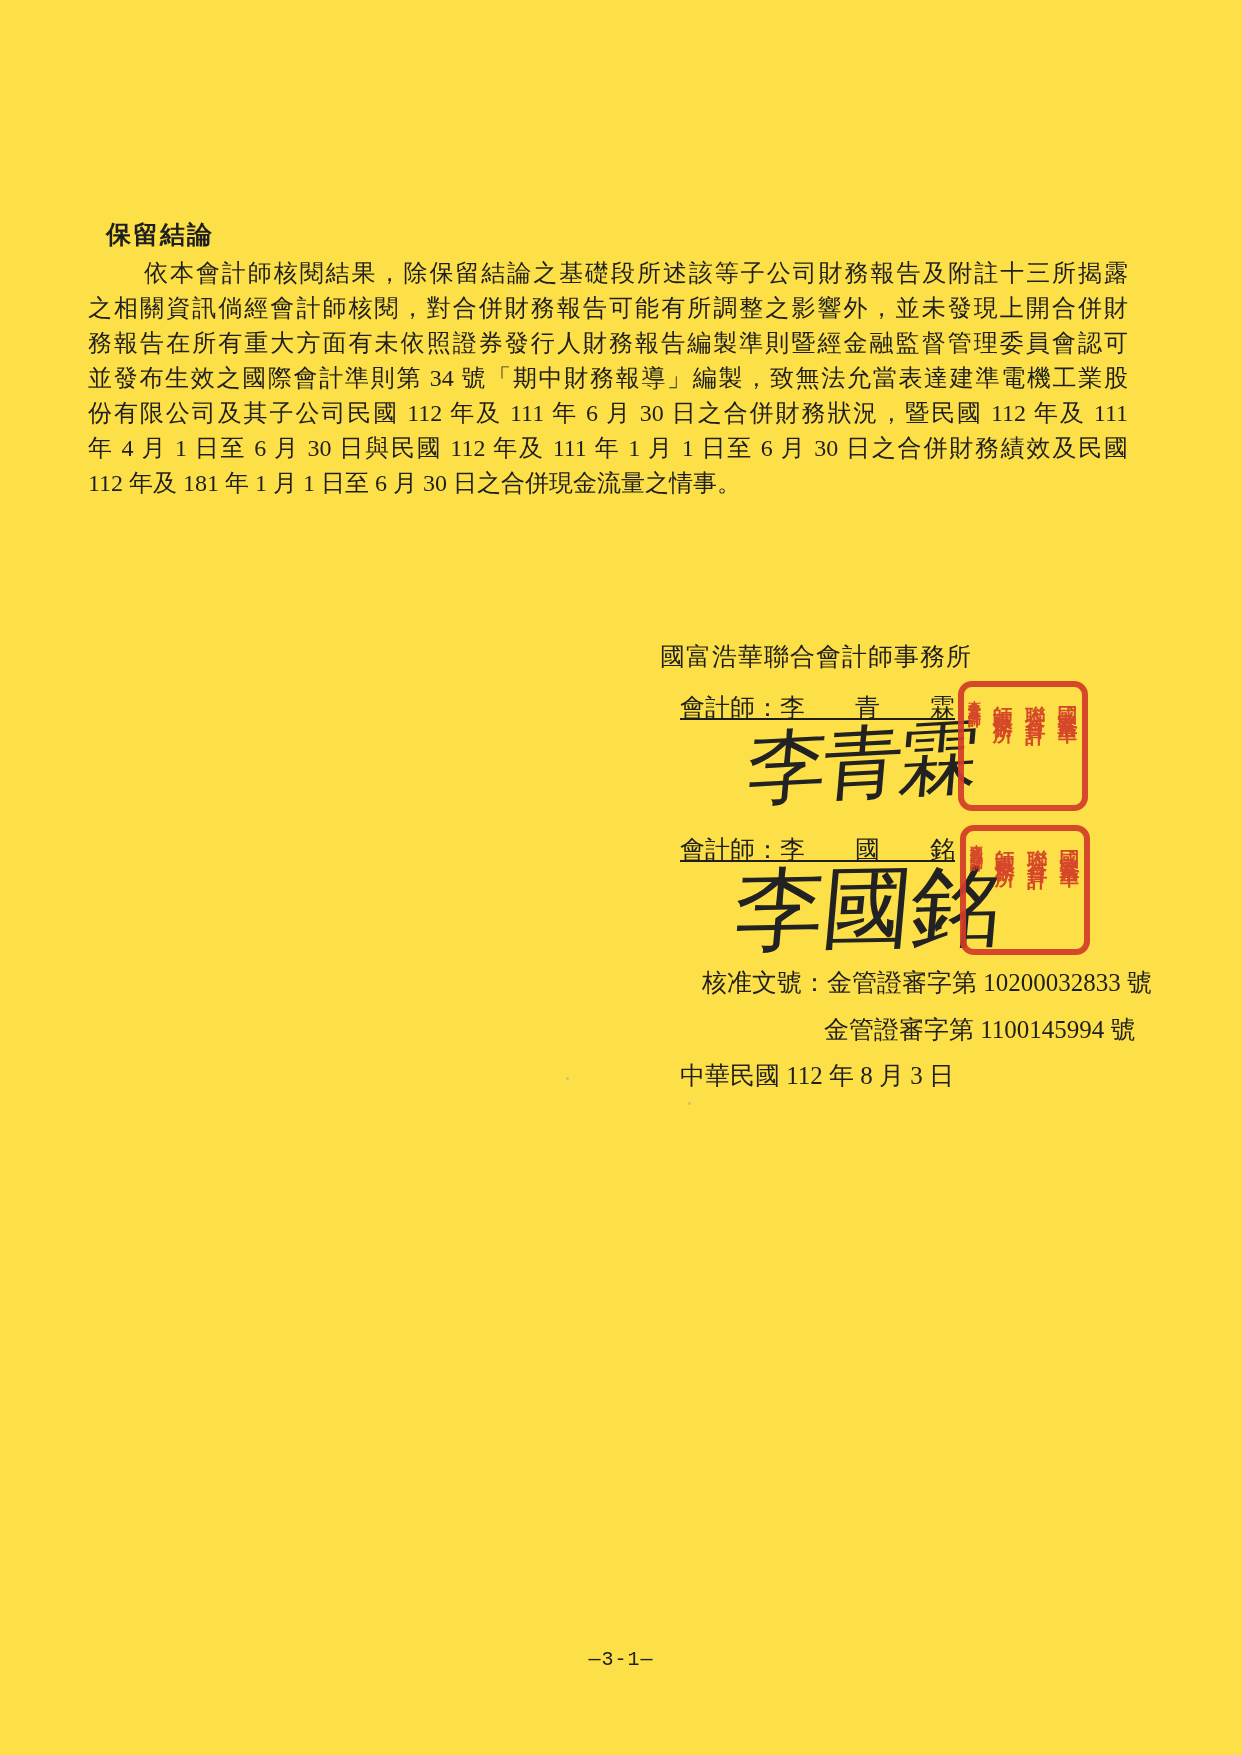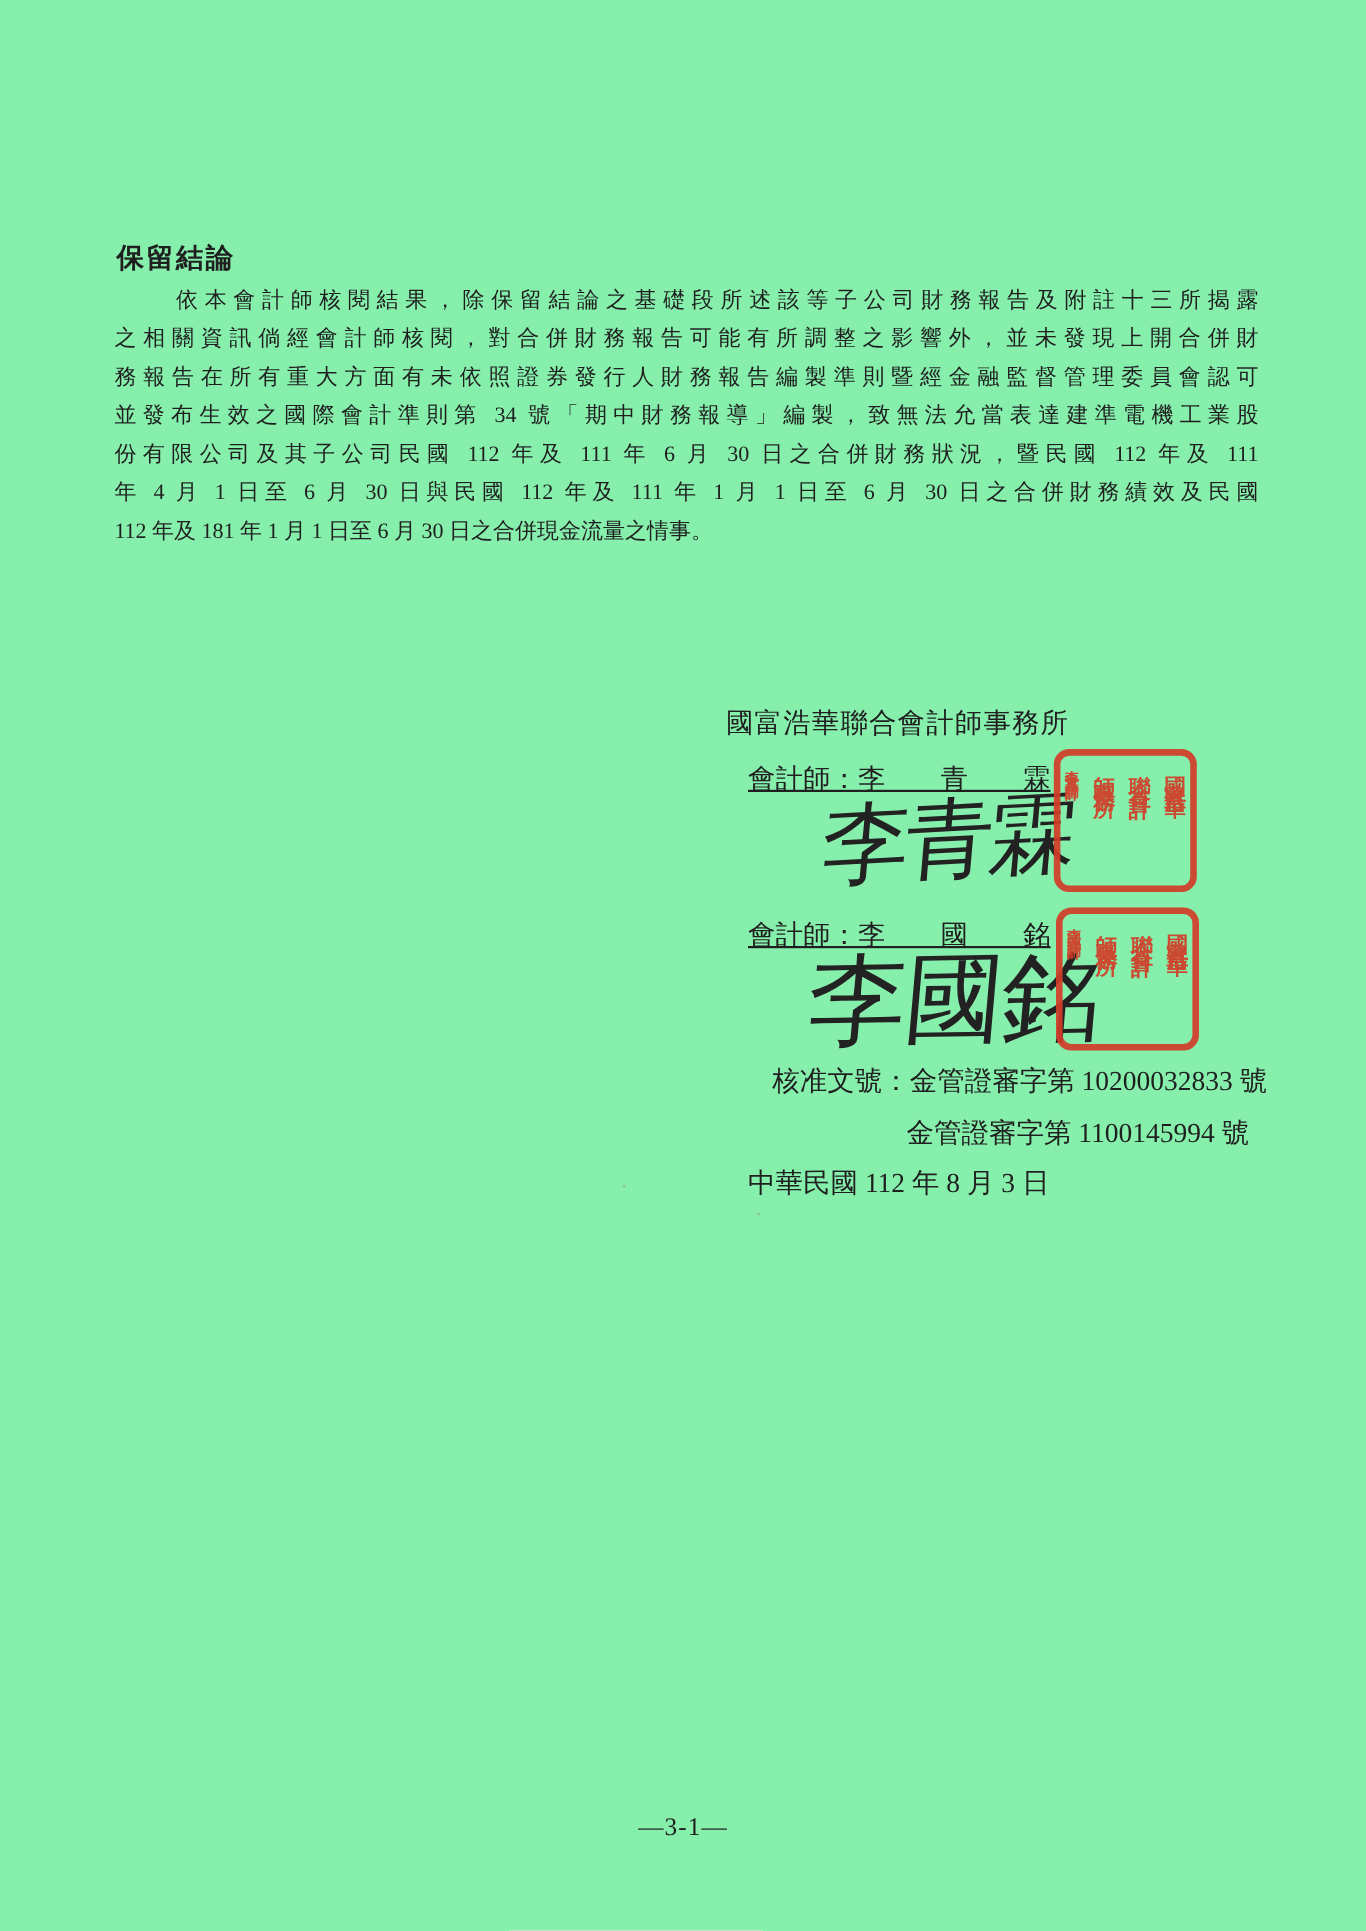--- a/index.html
+++ b/index.html
@@ -1,31 +1,31 @@
 <!DOCTYPE html>
 <html><head>
 <meta charset="utf-8">
 <style>
   html,body{margin:0;padding:0;background:#e8e8e8;}
   .page{
     position:relative;
     width:1242px;height:1755px;
     margin:0 auto;
-    background:#86efac;
+    background:#fde047;
     font-family:"Liberation Serif","DejaVu Serif",serif;
     color:#1f1f1f;
     overflow:hidden;
   }
   .heading{
     position:absolute;left:106px;top:218px;
     font-size:25px;font-weight:bold;margin:0;letter-spacing:2px;
   }
   .para{
-    position:absolute;left:104px;top:256px;width:1040px;
-    font-size:20px;line-height:35px;
+    position:absolute;left:88px;top:256px;width:1040px;
+    font-size:24px;line-height:35px;
   }
   .pline{
     text-align:justify;text-align-last:justify;
     white-space:normal;height:35px;overflow:hidden;
   }
   .pline.indent{text-indent:56px;}
   .pline.last{text-align:left;text-align-last:left;}
   .firm{
     position:absolute;left:660px;top:640px;
     font-size:25px;letter-spacing:1px;
@@ -58,21 +58,21 @@
     font-size:20px;line-height:1;letter-spacing:6px;
     font-weight:bold;
   }
   .scol.namecol{font-size:13px;letter-spacing:3px;}
   .approval{position:absolute;font-size:25px;white-space:nowrap;margin-left:24px;}
   .approval1{left:678px;top:966px;}
   .approval2{left:800px;top:1013px;}
   .dateline{position:absolute;left:680px;top:1059px;font-size:25px;white-space:nowrap;}
   .pageno{
     position:absolute;left:0;top:1648px;width:100%;
-    text-align:center;font-size:23px;letter-spacing:1px;
+    text-align:center;font-size:20px;letter-spacing:1px;font-family:Liberation Mono, monospace;
   }
   .speck{position:absolute;width:3px;height:3px;border-radius:50%;background:#9a9a9a;opacity:.45;}
   .speck1{left:566px;top:1077px;}
   .speck2{left:688px;top:1102px;}
 </style>
 </head>
 <body>
 
 <div class="page">
 

